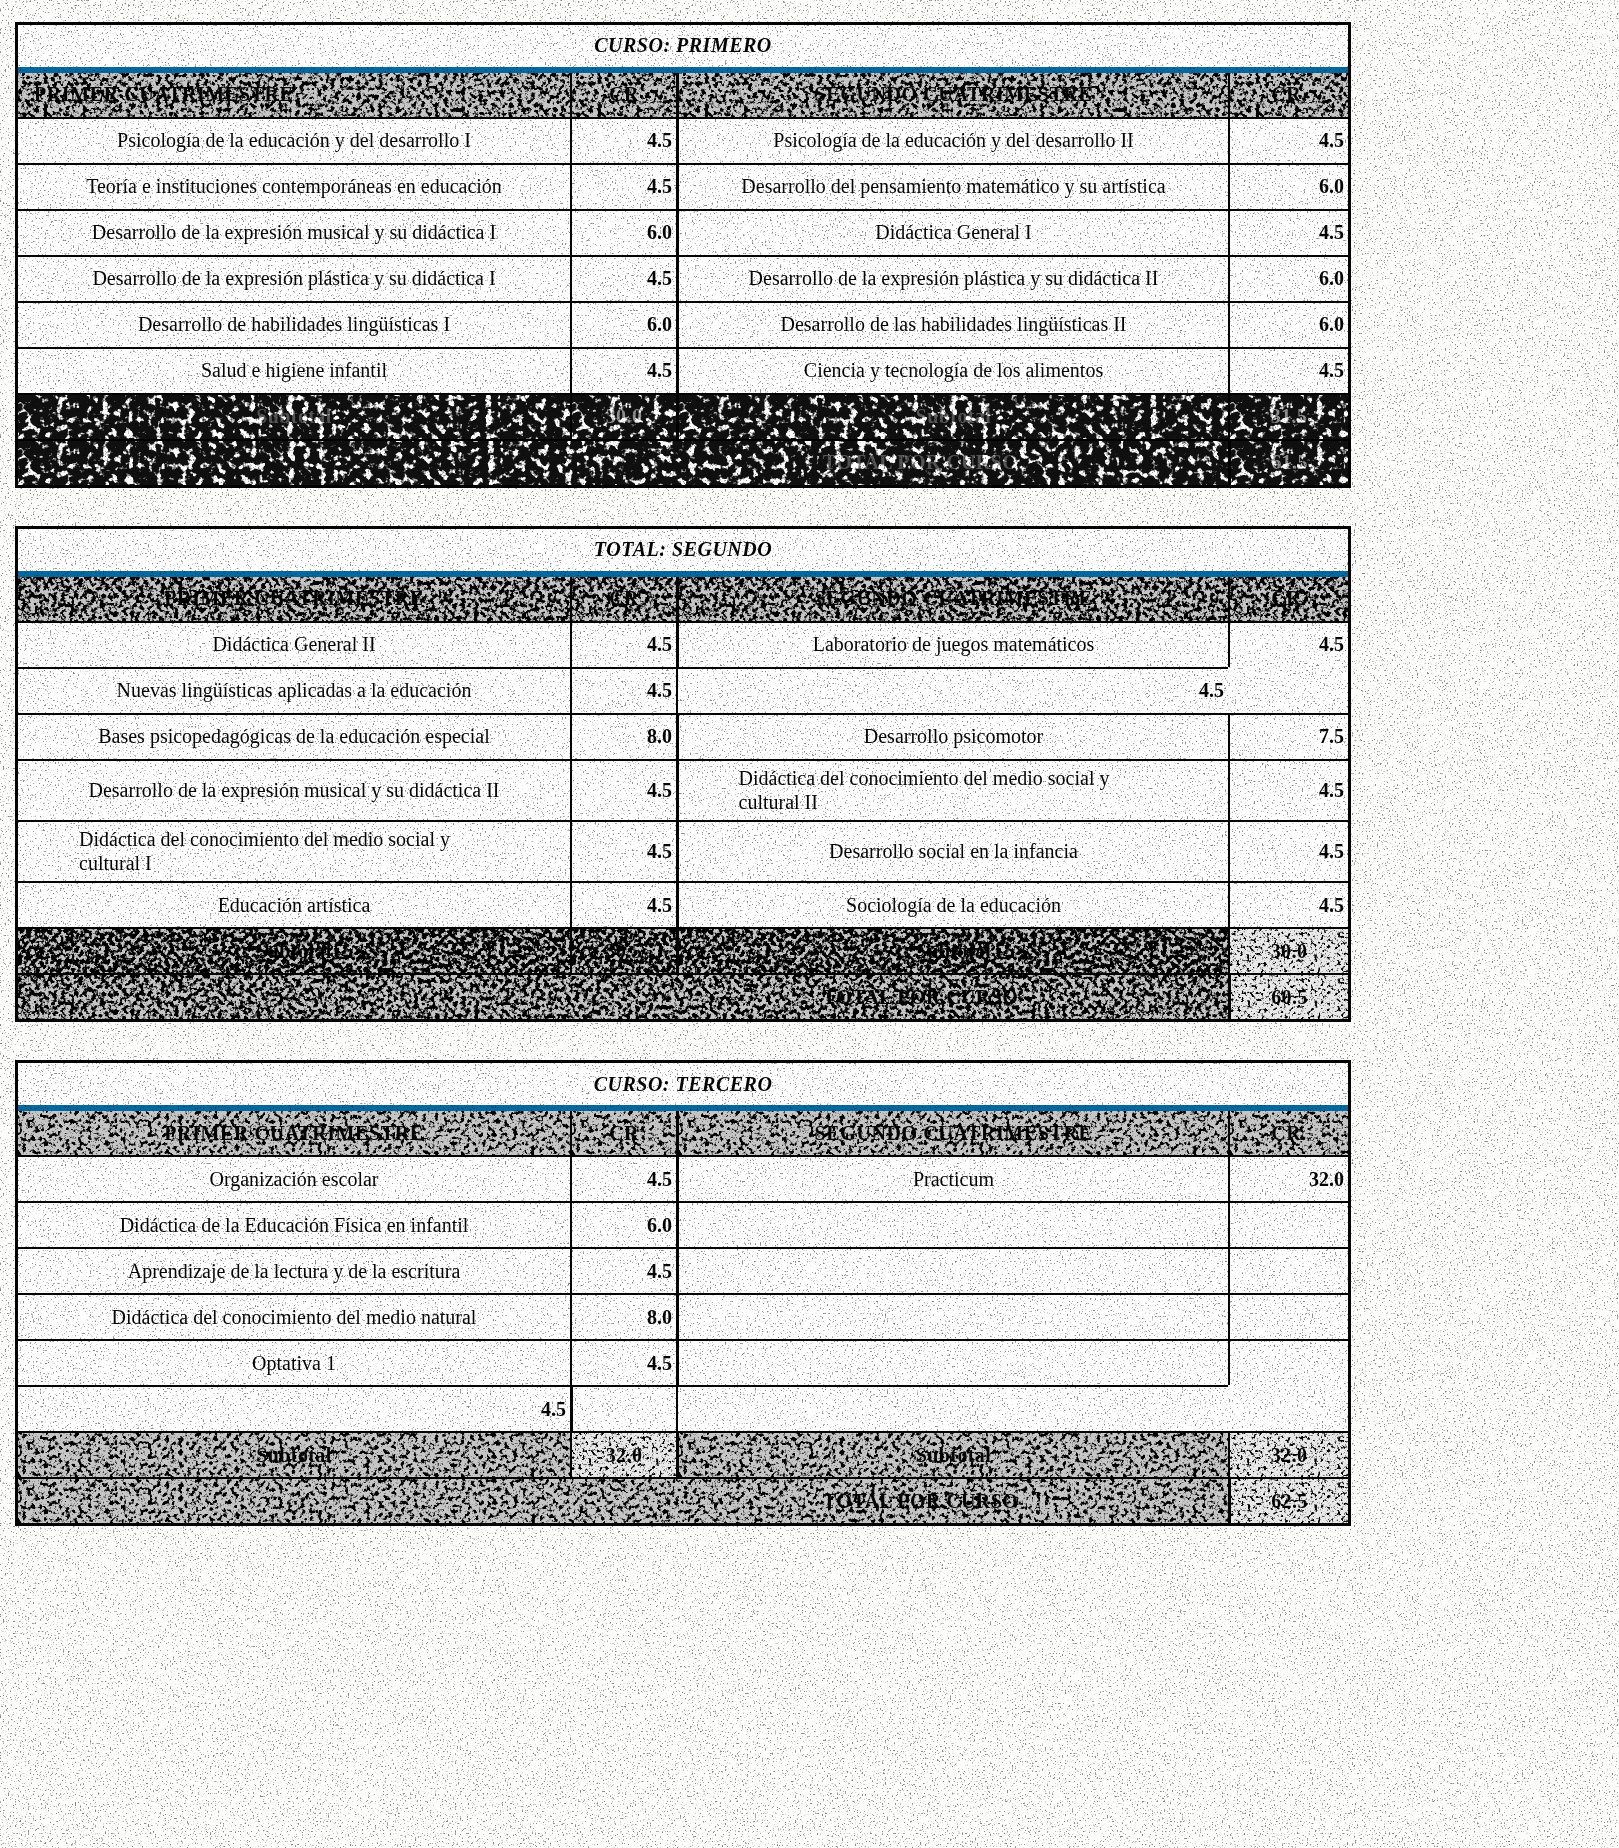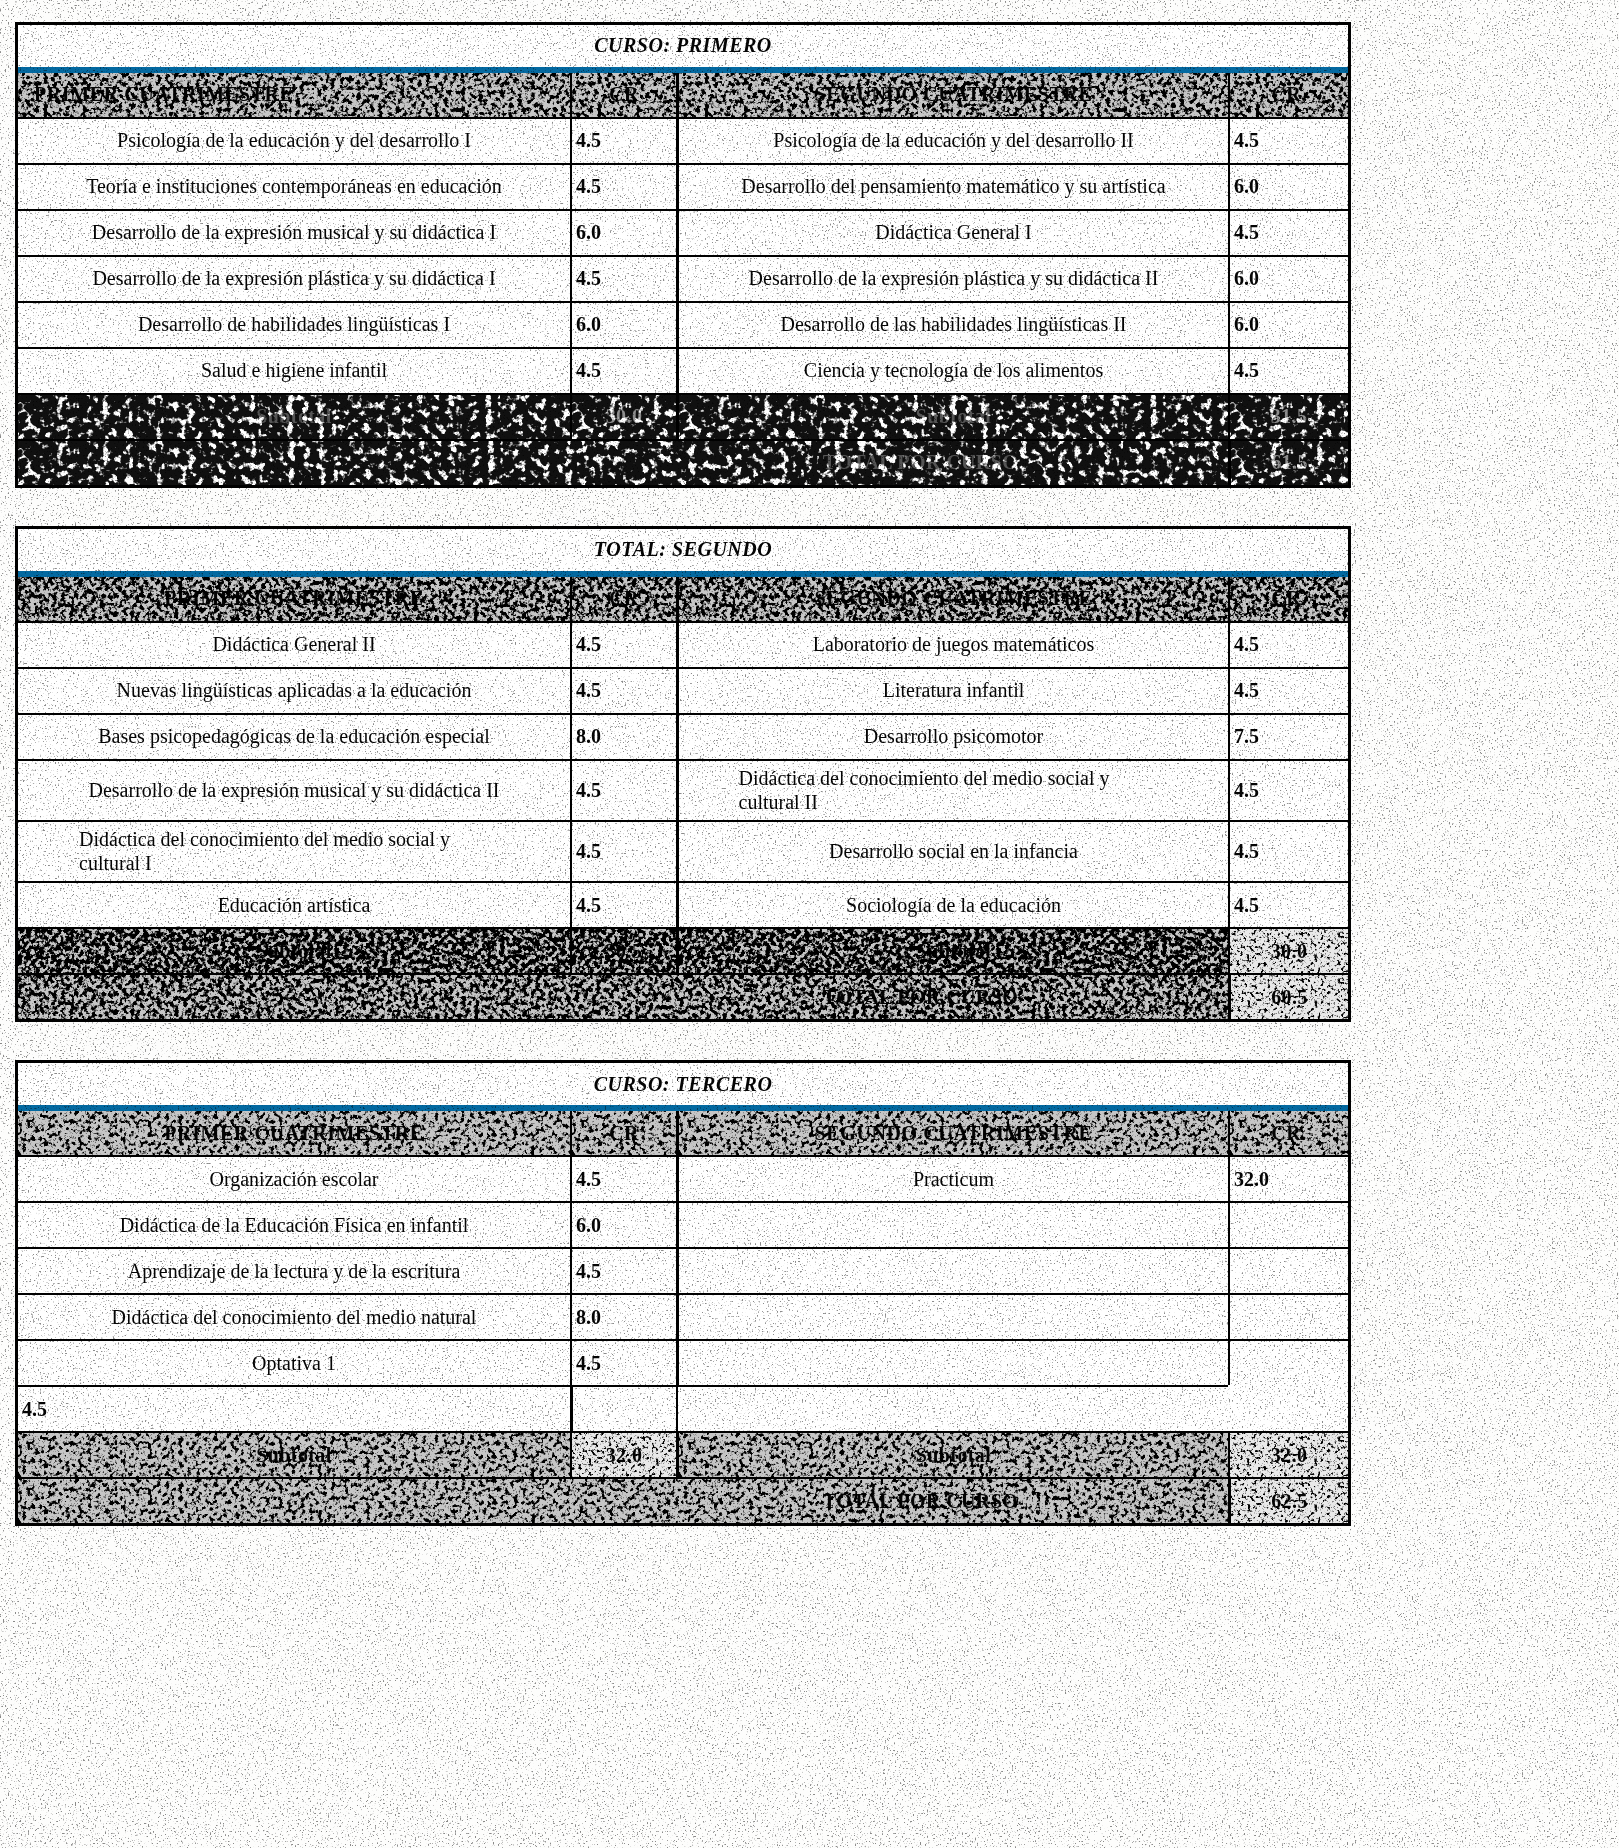--- a/index.html
+++ b/index.html
@@ -19,21 +19,21 @@
     position:relative;box-sizing:border-box;display:flex;align-items:center;
     border-top:2px solid #000;border-left:2px solid #000;
     min-height:46px;padding:6px 10px;overflow:hidden
   }
   .cell:first-child{border-left:0}
   .thick{border-left-width:3px}
   .row.head .cell{border-top:0;min-height:44px;justify-content:center;background:#c6c6c6}
   .row.head .t{font-weight:700;letter-spacing:.6px}
   .t0 .row.head .cell:nth-child(1){justify-content:flex-start;padding-left:16px}
   .subj{justify-content:center}
-  .cr{justify-content:flex-start;padding:6px 4px}
+  .cr{justify-content:flex-end;padding:6px 4px}
   .t{position:relative;z-index:1;font-size:20px;line-height:1.18}
   .subj .t{max-width:430px}
   .cr .t{font-weight:700}
   .row.subtotal .cell,.row.total .cell{background:#c6c6c6;justify-content:center}
   .row.subtotal .t,.row.total .t{font-weight:700;letter-spacing:.4px}
   .span3{grid-column:1/4;justify-content:center;padding-left:50%}
   .lite{background:#e9e9e9 !important}
   .row.blackout .cell{background:#101010;border-color:#000}
   .row.blackout .t{color:#555}
   .row.blackout .cr .t{color:#8d8d8d}
@@ -288,23 +288,20 @@
           </div>
   </div>
 
   <div class="row body">
     <div class="cell subj">
             <span class="t">Nuevas lingüísticas aplicadas a la educación</span>
           </div>
     <div class="cell cr">
             <span class="t">4.5</span>
           </div>
-    <div class="cell subj thick">
-            <span class="t">Literatura infantil</span>
-          </div>
     <div class="cell cr">
             <span class="t">4.5</span>
           </div>
   </div>
 
   <div class="row body">
     <div class="cell subj">
             <span class="t">Bases psicopedagógicas de la educación especial</span>
           </div>
     <div class="cell cr">

